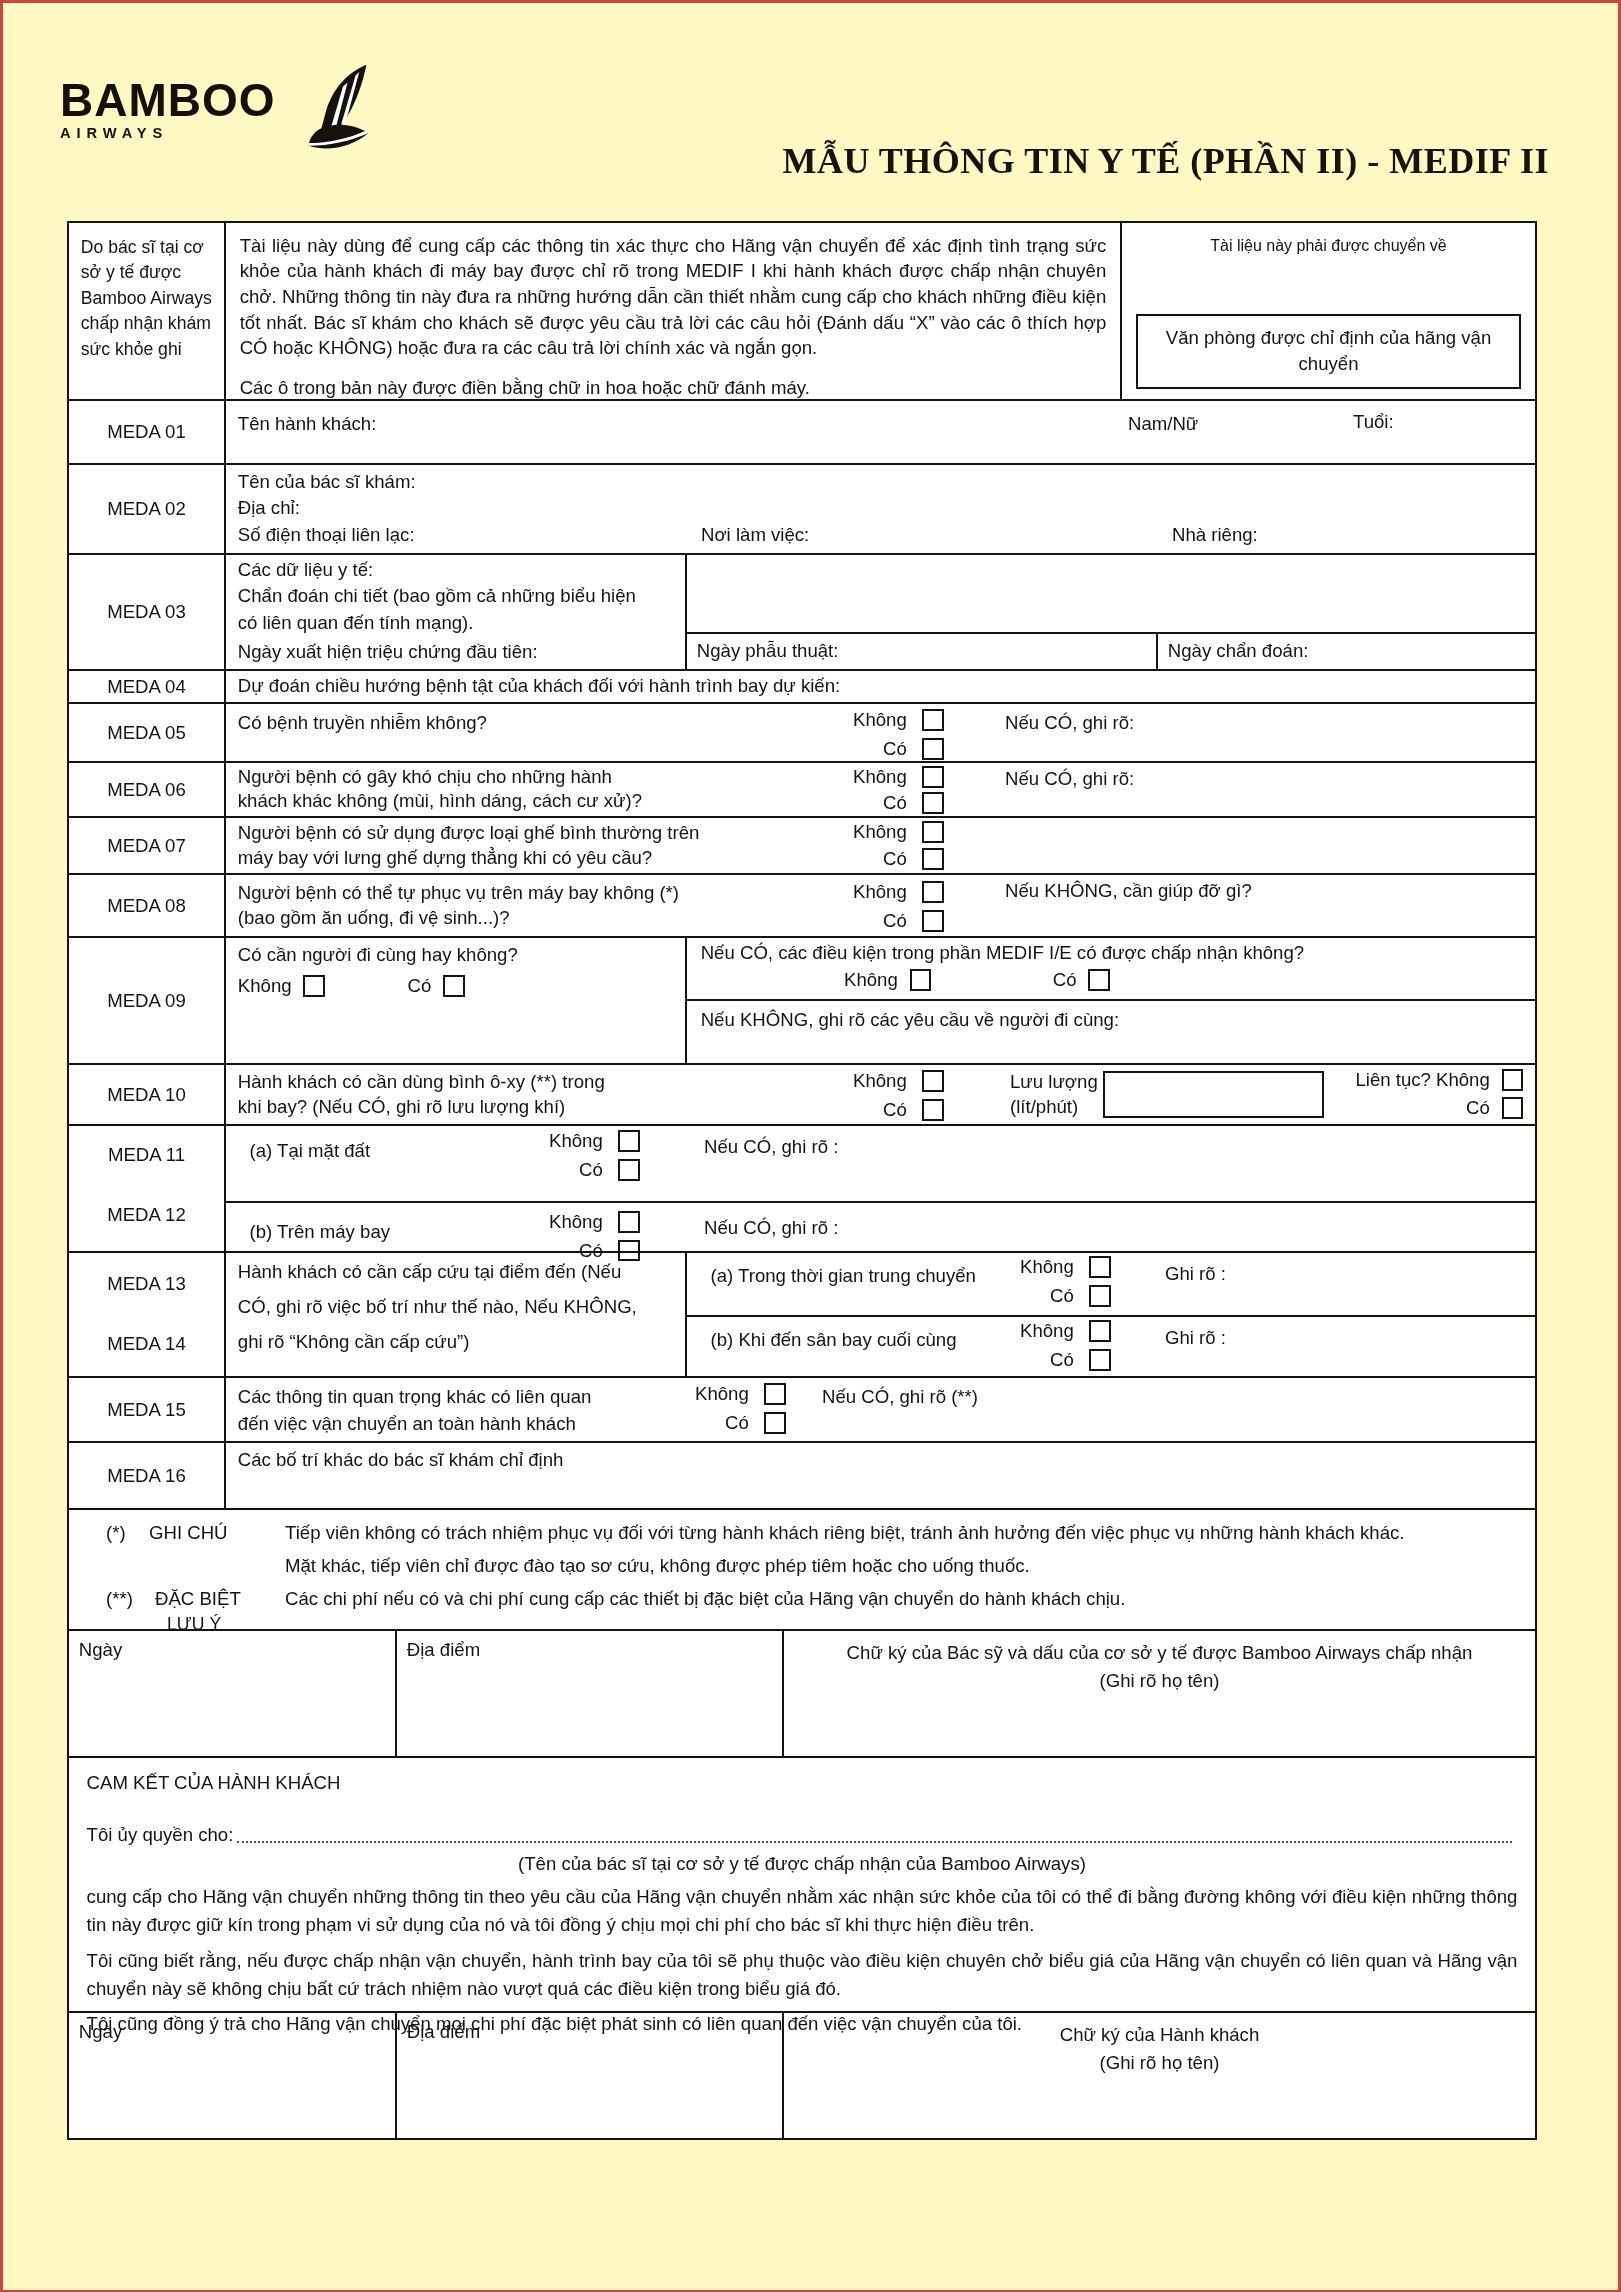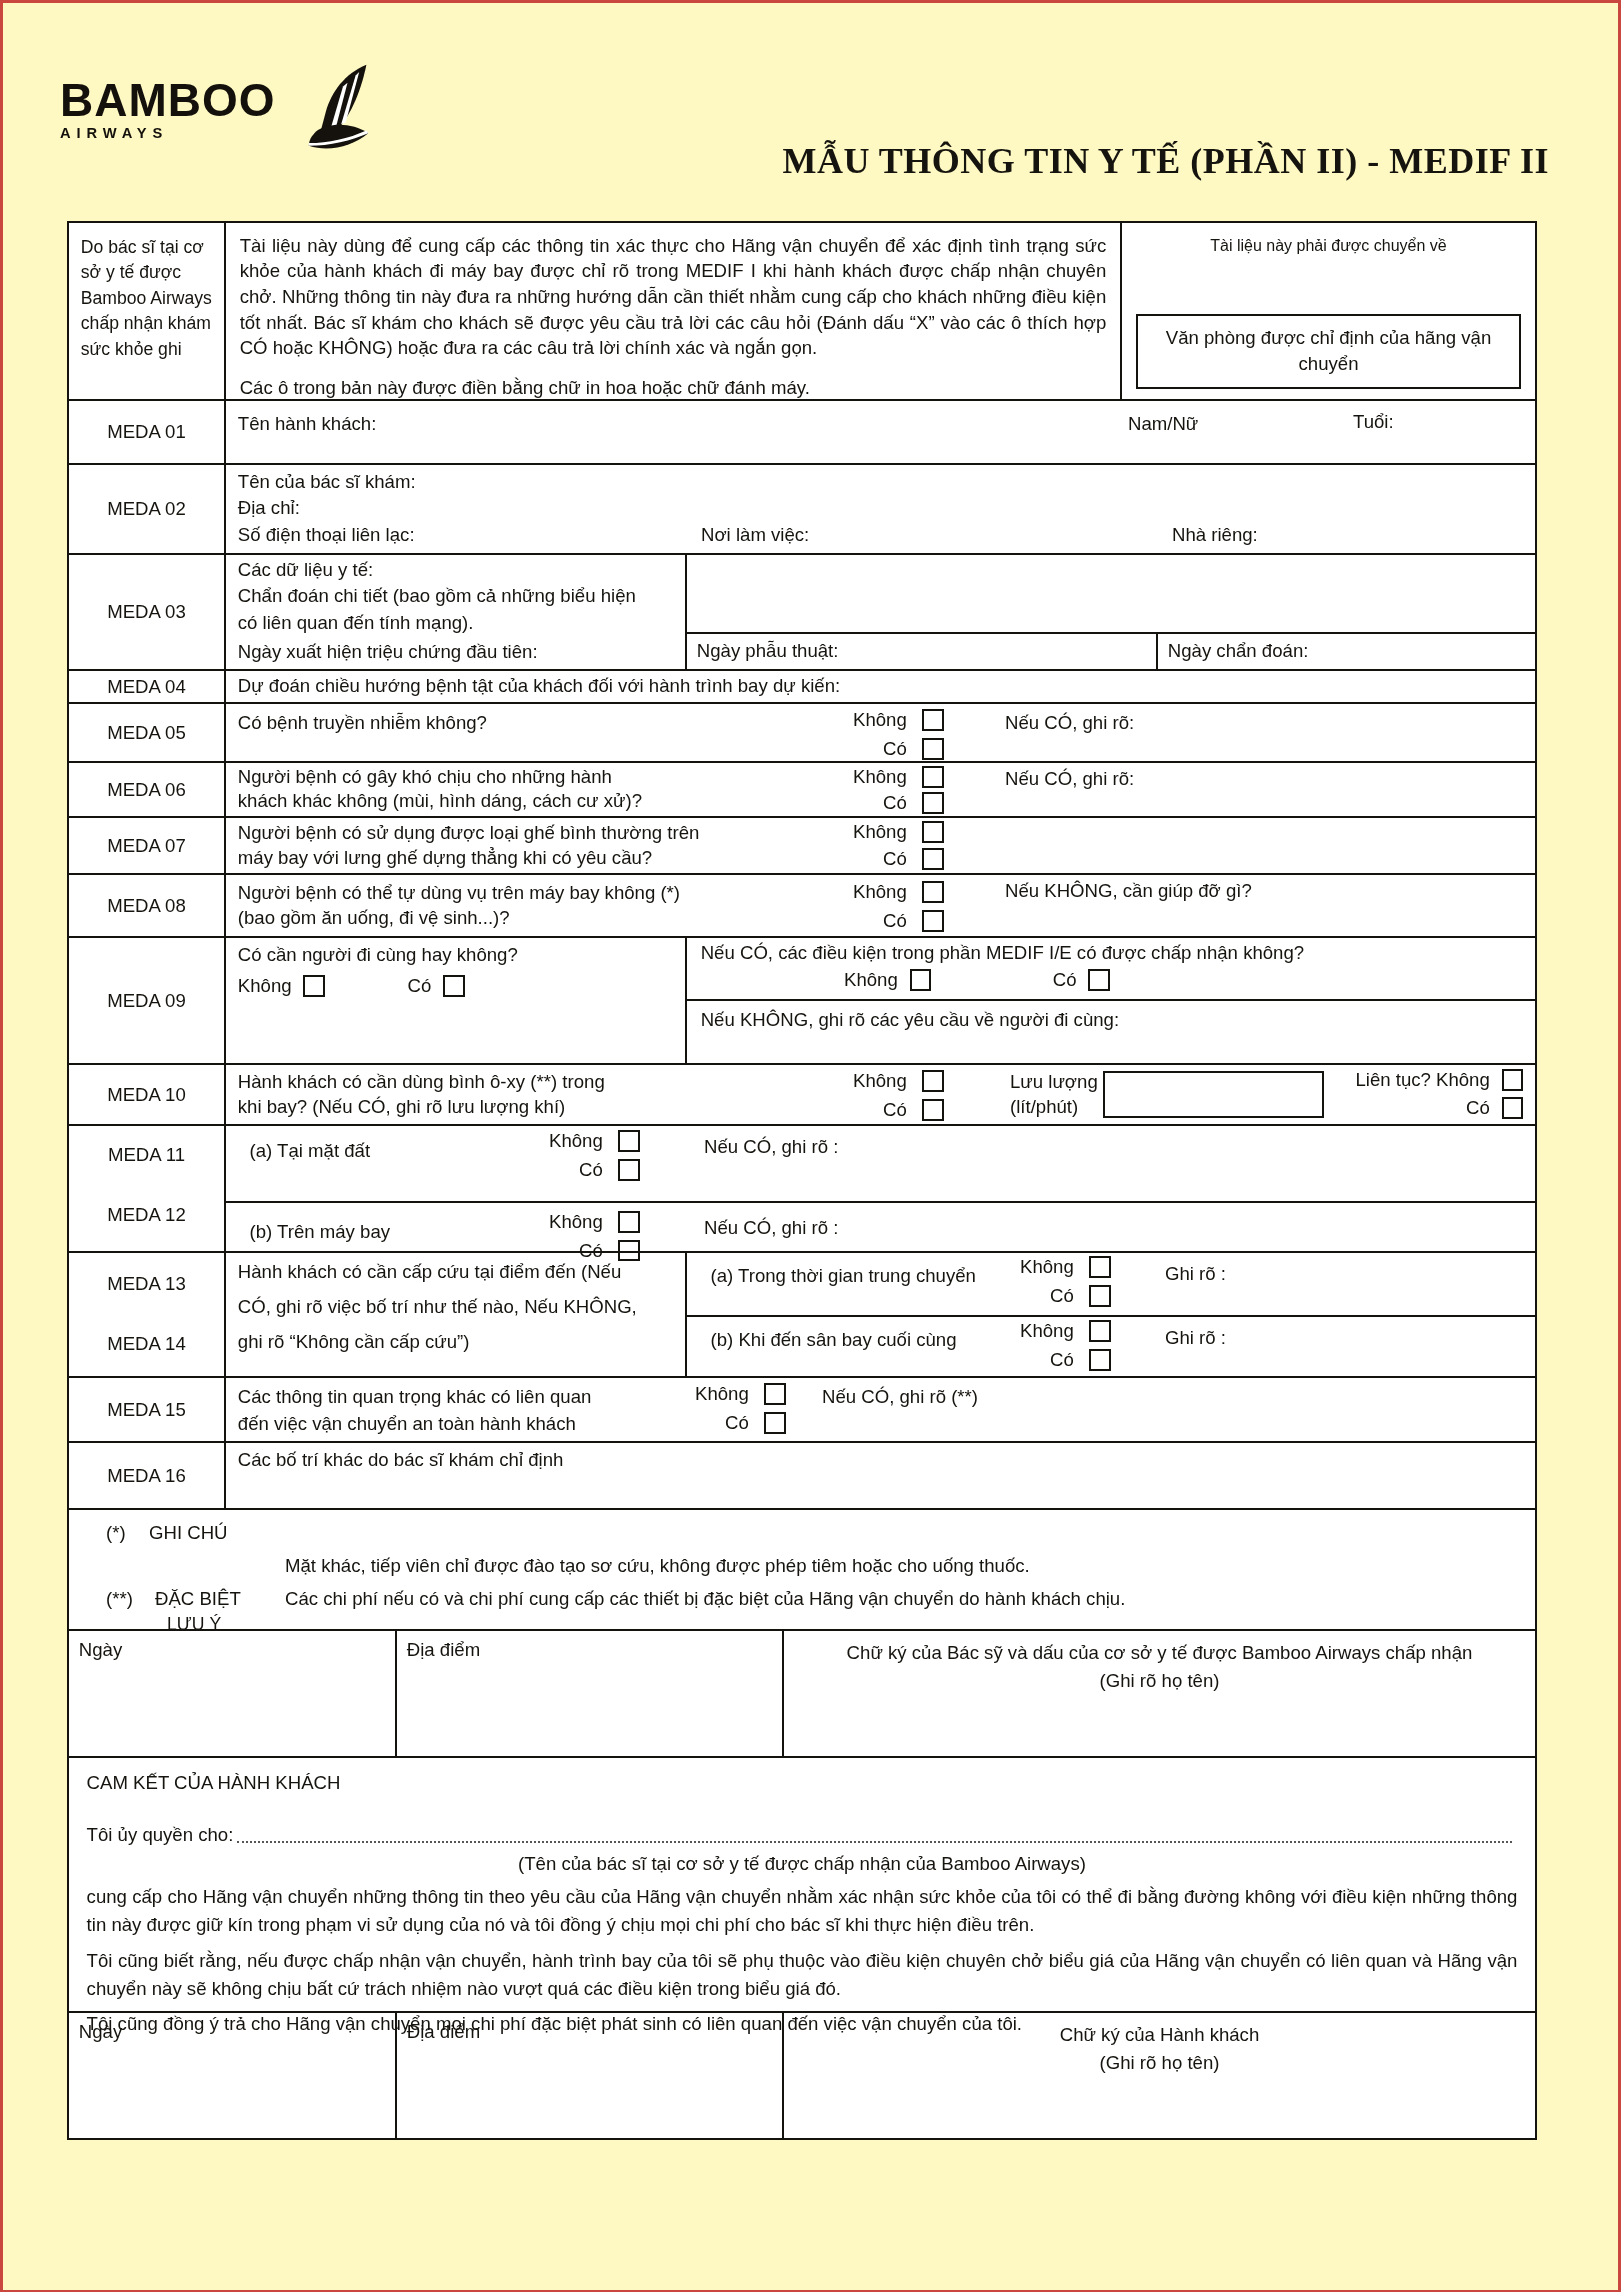--- a/index.html
+++ b/index.html
@@ -179,21 +179,21 @@
           <span class="cb"></span>
           <span>Có</span>
           <span class="cb"></span>
         </div>
       </div>
     </div>
 
     <div class="row" style="height:63px">
       <div class="idcell">MEDA 08</div>
       <div class="content">
-        <span class="abs" style="left:11.8px;top:6.9px">Người bệnh có thể tự dùng vụ trên máy bay không (*)</span>
+        <span class="abs" style="left:11.8px;top:6.9px">Người bệnh có thể tự phục vụ trên máy bay không (*)</span>
         <span class="abs" style="left:11.8px;top:32px">(bao gồm ăn uống, đi vệ sinh...)?</span>
         <div class="yn" style="left:627px;top:5.9px">
           <span>Không</span>
           <span class="cb"></span>
           <span>Có</span>
           <span class="cb"></span>
         </div>
         <span class="abs" style="left:779px;top:4.9px">Nếu KHÔNG, cần giúp đỡ gì?</span>
       </div>
     </div>
@@ -339,20 +339,21 @@
     <div class="row" style="height:67px">
       <div class="idcell">MEDA 16</div>
       <div class="content">
         <span class="abs" style="left:11.8px;top:5.9px">Các bố trí khác do bác sĩ khám chỉ định</span>
       </div>
     </div>
 
     <div class="row notes" style="height:121px">
       <span class="abs" style="left:37px;top:11.8px">(*)</span>
       <span class="abs" style="left:80px;top:11.8px">GHI CHÚ</span>
+      <span class="abs" style="left:216px;top:11.8px">Tiếp viên không có trách nhiệm phục vụ đối với từng hành khách riêng biệt, tránh ảnh hưởng đến việc phục vụ những hành khách khác.</span>
       <span class="abs" style="left:216px;top:45px">Mặt khác, tiếp viên chỉ được đào tạo sơ cứu, không được phép tiêm hoặc cho uống thuốc.</span>
       <span class="abs" style="left:37px;top:78px">(**)</span>
       <span class="abs" style="left:86px;top:78px">ĐẶC BIỆT</span>
       <span class="abs" style="left:98px;top:104px;font-size:17.6px">LƯU Ý</span>
       <span class="abs" style="left:216px;top:78px">Các chi phí nếu có và chi phí cung cấp các thiết bị đặc biệt của Hãng vận chuyển do hành khách chịu.</span>
     </div>
 
     <div class="row sig" style="height:127px">
       <div class="sig-c1">Ngày</div>
       <div class="sig-c2">Địa điểm</div>

